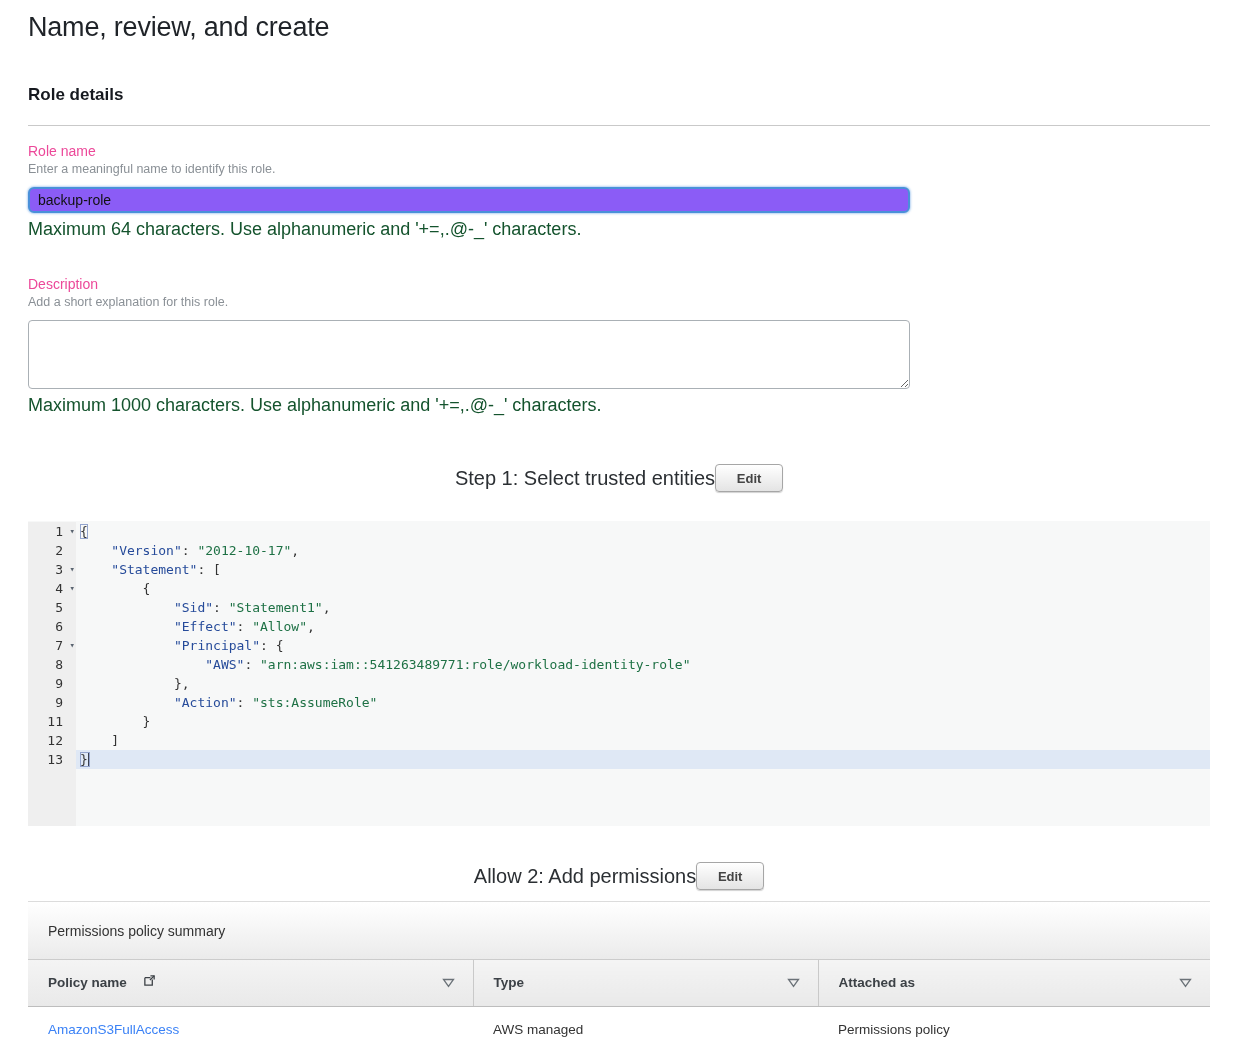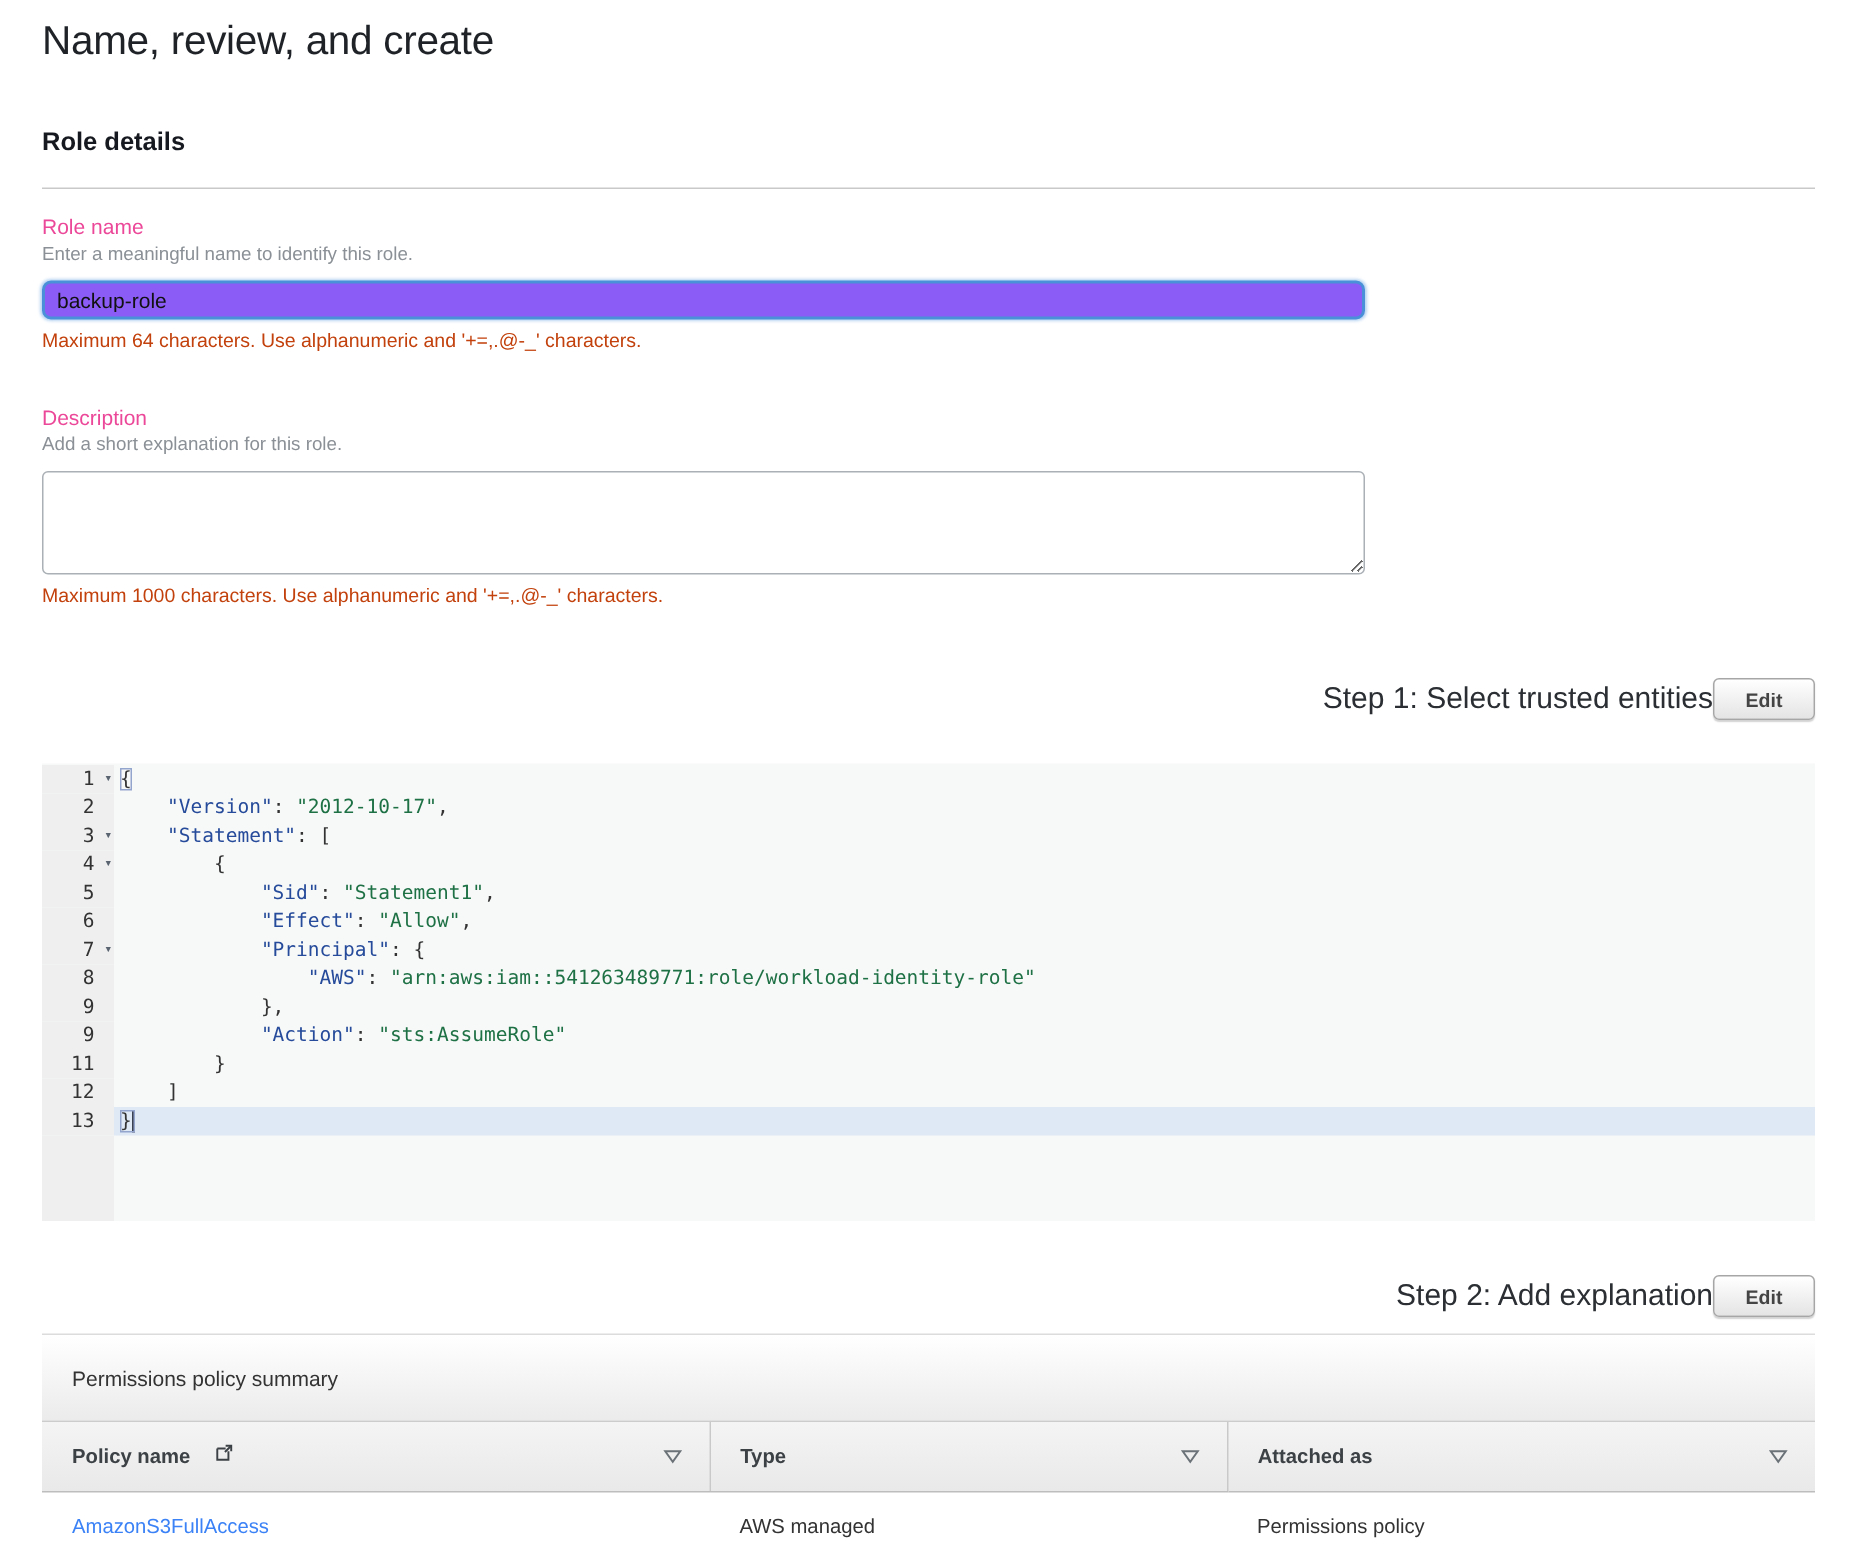--- a/index.html
+++ b/index.html
@@ -12,39 +12,39 @@
   .page { padding:12px 32px 0 28px; }
 
   .page-title { font-size:27px; font-weight:400; color:#1f2328; letter-spacing:-0.2px; }
 
   .section-heading { font-size:17px; font-weight:700; color:#16191f; margin-top:42px; }
   .rule { border:none; border-top:1px solid #c9c9c9; margin-top:20px; }
 
   .field { margin-top:17px; }
   .field-label { font-size:14px; color:#ec4899; }
   .field-help { font-size:12.5px; color:#8a9096; margin-top:3px; }
-  .field-constraint { font-size:13px; color:#c2410c; margin-top:6px; }
+  .field-constraint { font-size:18px; color:#14532d; margin-top:6px; }
 
   .role-name-input {
     display:block; width:882px; height:26px; margin-top:11px;
     font-family:"Liberation Sans", sans-serif; font-size:14px; color:#111;
     padding:0 8px;
     border:2px solid #4a90d9; border-radius:6px;
     box-shadow:0 0 2px 1px rgba(93,157,227,.45);
     outline:none; background:#8b5cf6;
   }
   .description-textarea {
     display:block; width:882px; height:69px; margin-top:11px;
     font-family:"Liberation Sans", sans-serif; font-size:14px; color:#111;
     padding:6px 8px;
     border:1px solid #aab0b5; border-radius:4px;
     resize:both; outline:none; background:#fff;
   }
 
-  .step-header { display:flex; align-items:center; justify-content:flex-end; }
+  .step-header { display:flex; align-items:center; justify-content:center; }
   .step-header.first { margin-top:48px; }
   .step-header.second { margin-top:36px; }
   .step-heading { font-size:20px; font-weight:400; color:#2b2f33; }
 
   .edit-button {
     min-width:68px; height:28px; padding:0 19px;
     font-family:"Liberation Sans", sans-serif; font-size:13px; font-weight:700; color:#444;
     background:linear-gradient(#ffffff, #e4e4e4);
     border:1px solid #a6a6a6; border-radius:4px;
     box-shadow:0 1px 1px rgba(0,0,0,.18);
@@ -184,21 +184,21 @@
         <div class="ed-gutter">13</div>
         <div class="ed-code"><span class="tk-d boxed caret">}</span></div>
       </div>
       <div class="ed-line filler">
         <div class="ed-gutter"></div>
         <div class="ed-code"></div>
       </div>
     </div>
 
   <div class="step-header second">
-    <div class="step-heading">Step 2: Add explanation</div>
+    <div class="step-heading">Allow 2: Add permissions</div>
     <button class="edit-button">Edit</button>
   </div>
 
   <div class="summary-panel">
     <div class="summary-titlebar">Permissions policy summary</div>
 
     <table class="summary-table">
       <colgroup>
           <col class="c1">
           <col class="c2">

